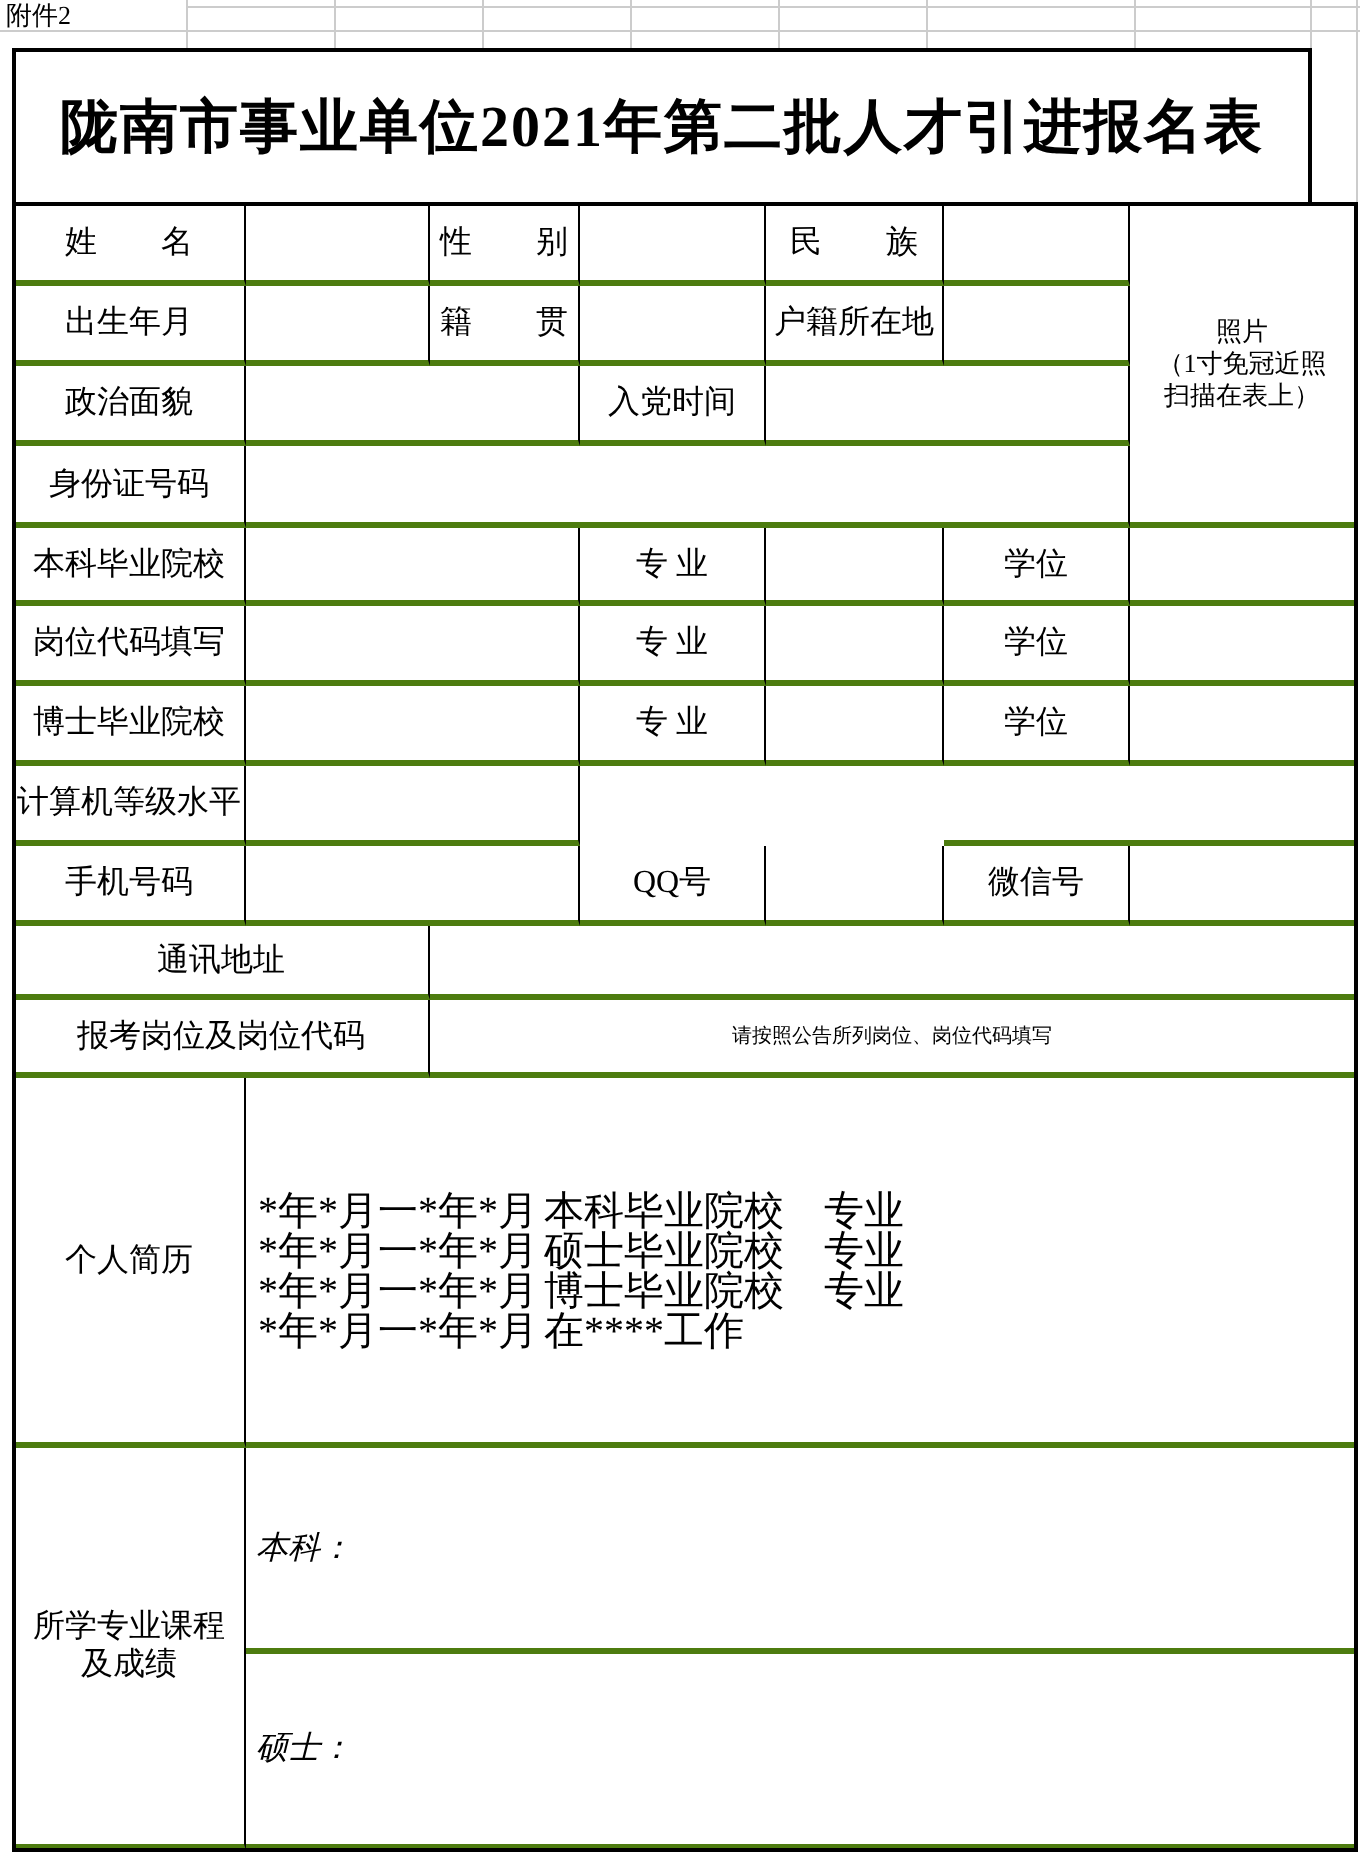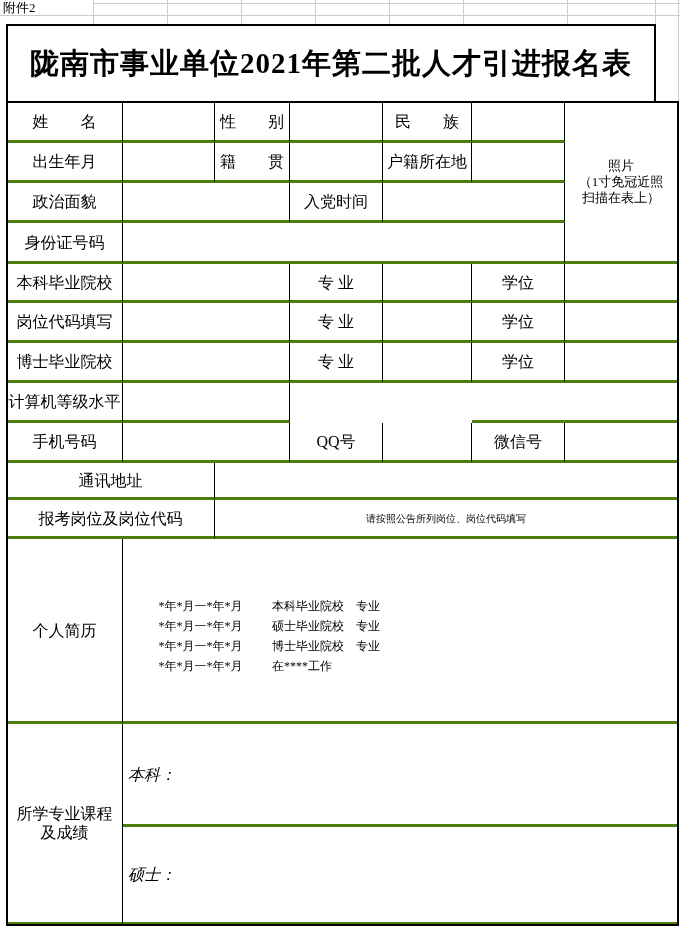--- a/index.html
+++ b/index.html
@@ -21,21 +21,21 @@
   .cell{
     position:absolute;box-sizing:border-box;background:#ffffff;
     border-right:1px solid #000;border-bottom:3px solid #4d7c0f;
     display:flex;align-items:center;justify-content:center;
     font-size:16px;line-height:19px;white-space:nowrap;
   }
   .photo-cell{flex-direction:column;font-size:13px;line-height:16px;white-space:normal;text-align:center;}
   .two-line{flex-direction:column;white-space:normal;}
   .hint{font-size:10px;}
   .resume-cell{align-items:flex-start;justify-content:flex-start;padding:57px 0 0 6px;}
-  .resume-line{display:flex;font-size:12px;line-height:20px;text-align:center;}
+  .resume-line{display:flex;font-size:20px;line-height:20px;}
   .resume-period{display:inline-block;width:143px;}
   .course-cell{justify-content:flex-start;padding-left:5px;font-style:italic;}
 </style>
 </head>
 <body>
 
 <div id="screen">
 
   <div class="grid" style="left:0;top:15px;width:680px;height:1px;"></div>
   <div class="grid" style="left:93px;top:3px;width:587px;height:1px;"></div>

